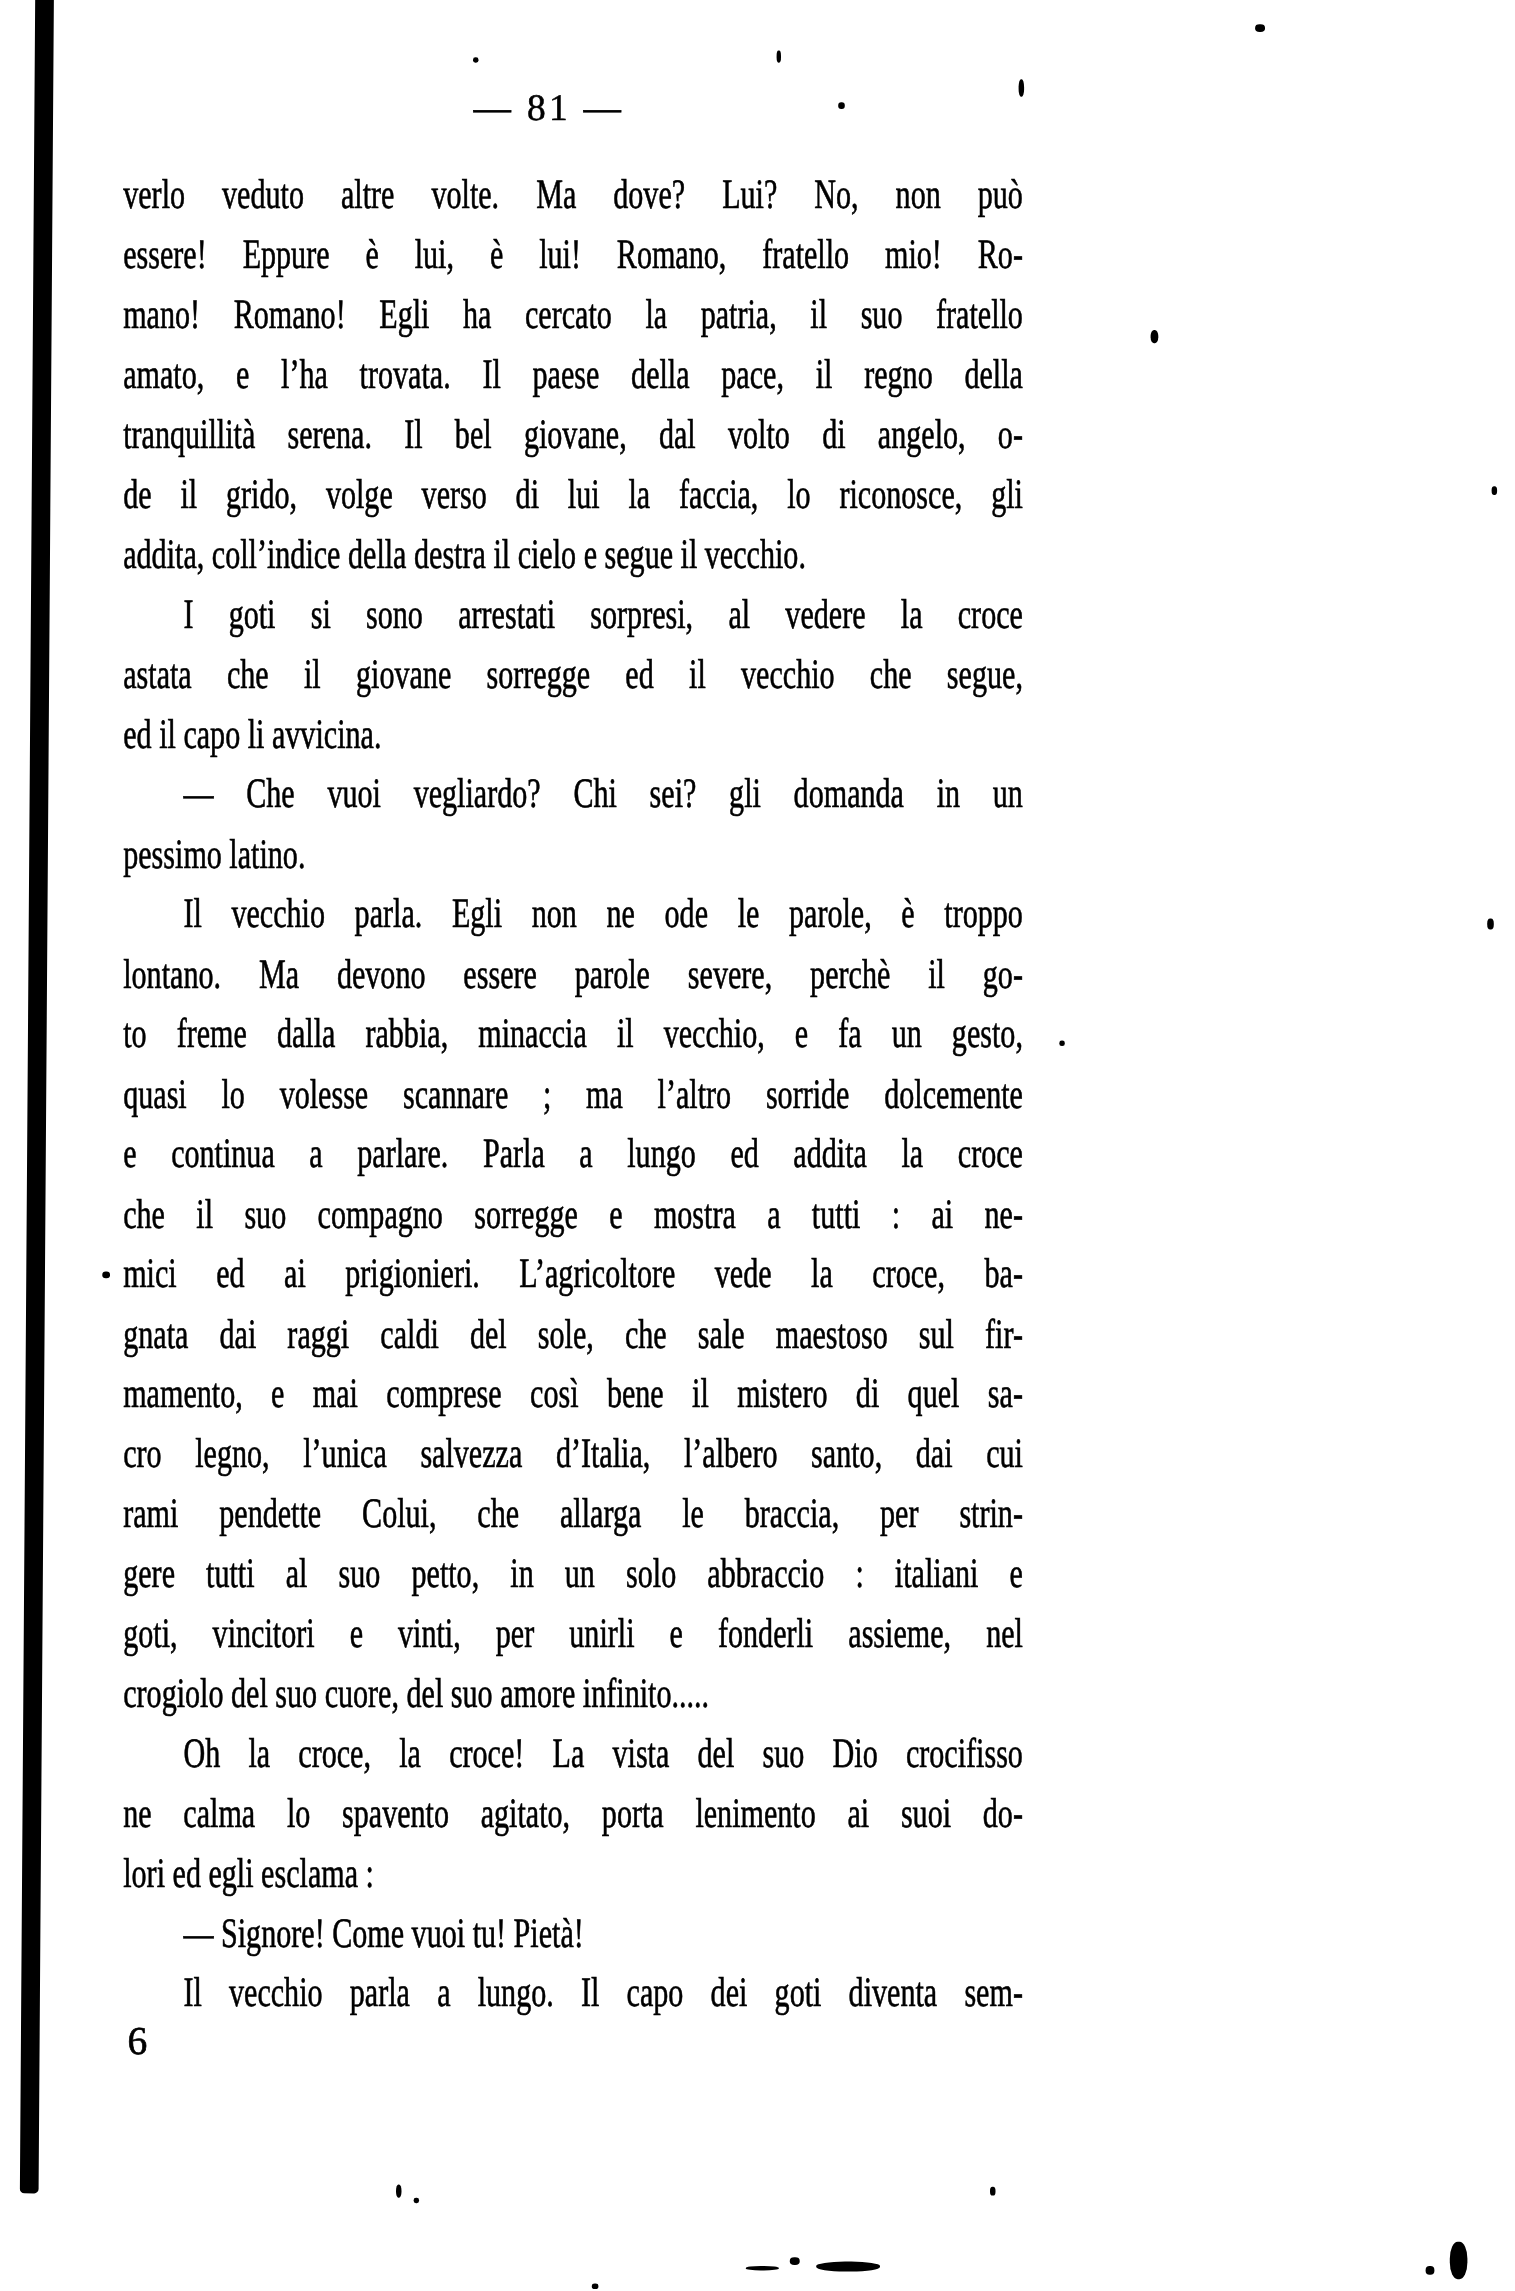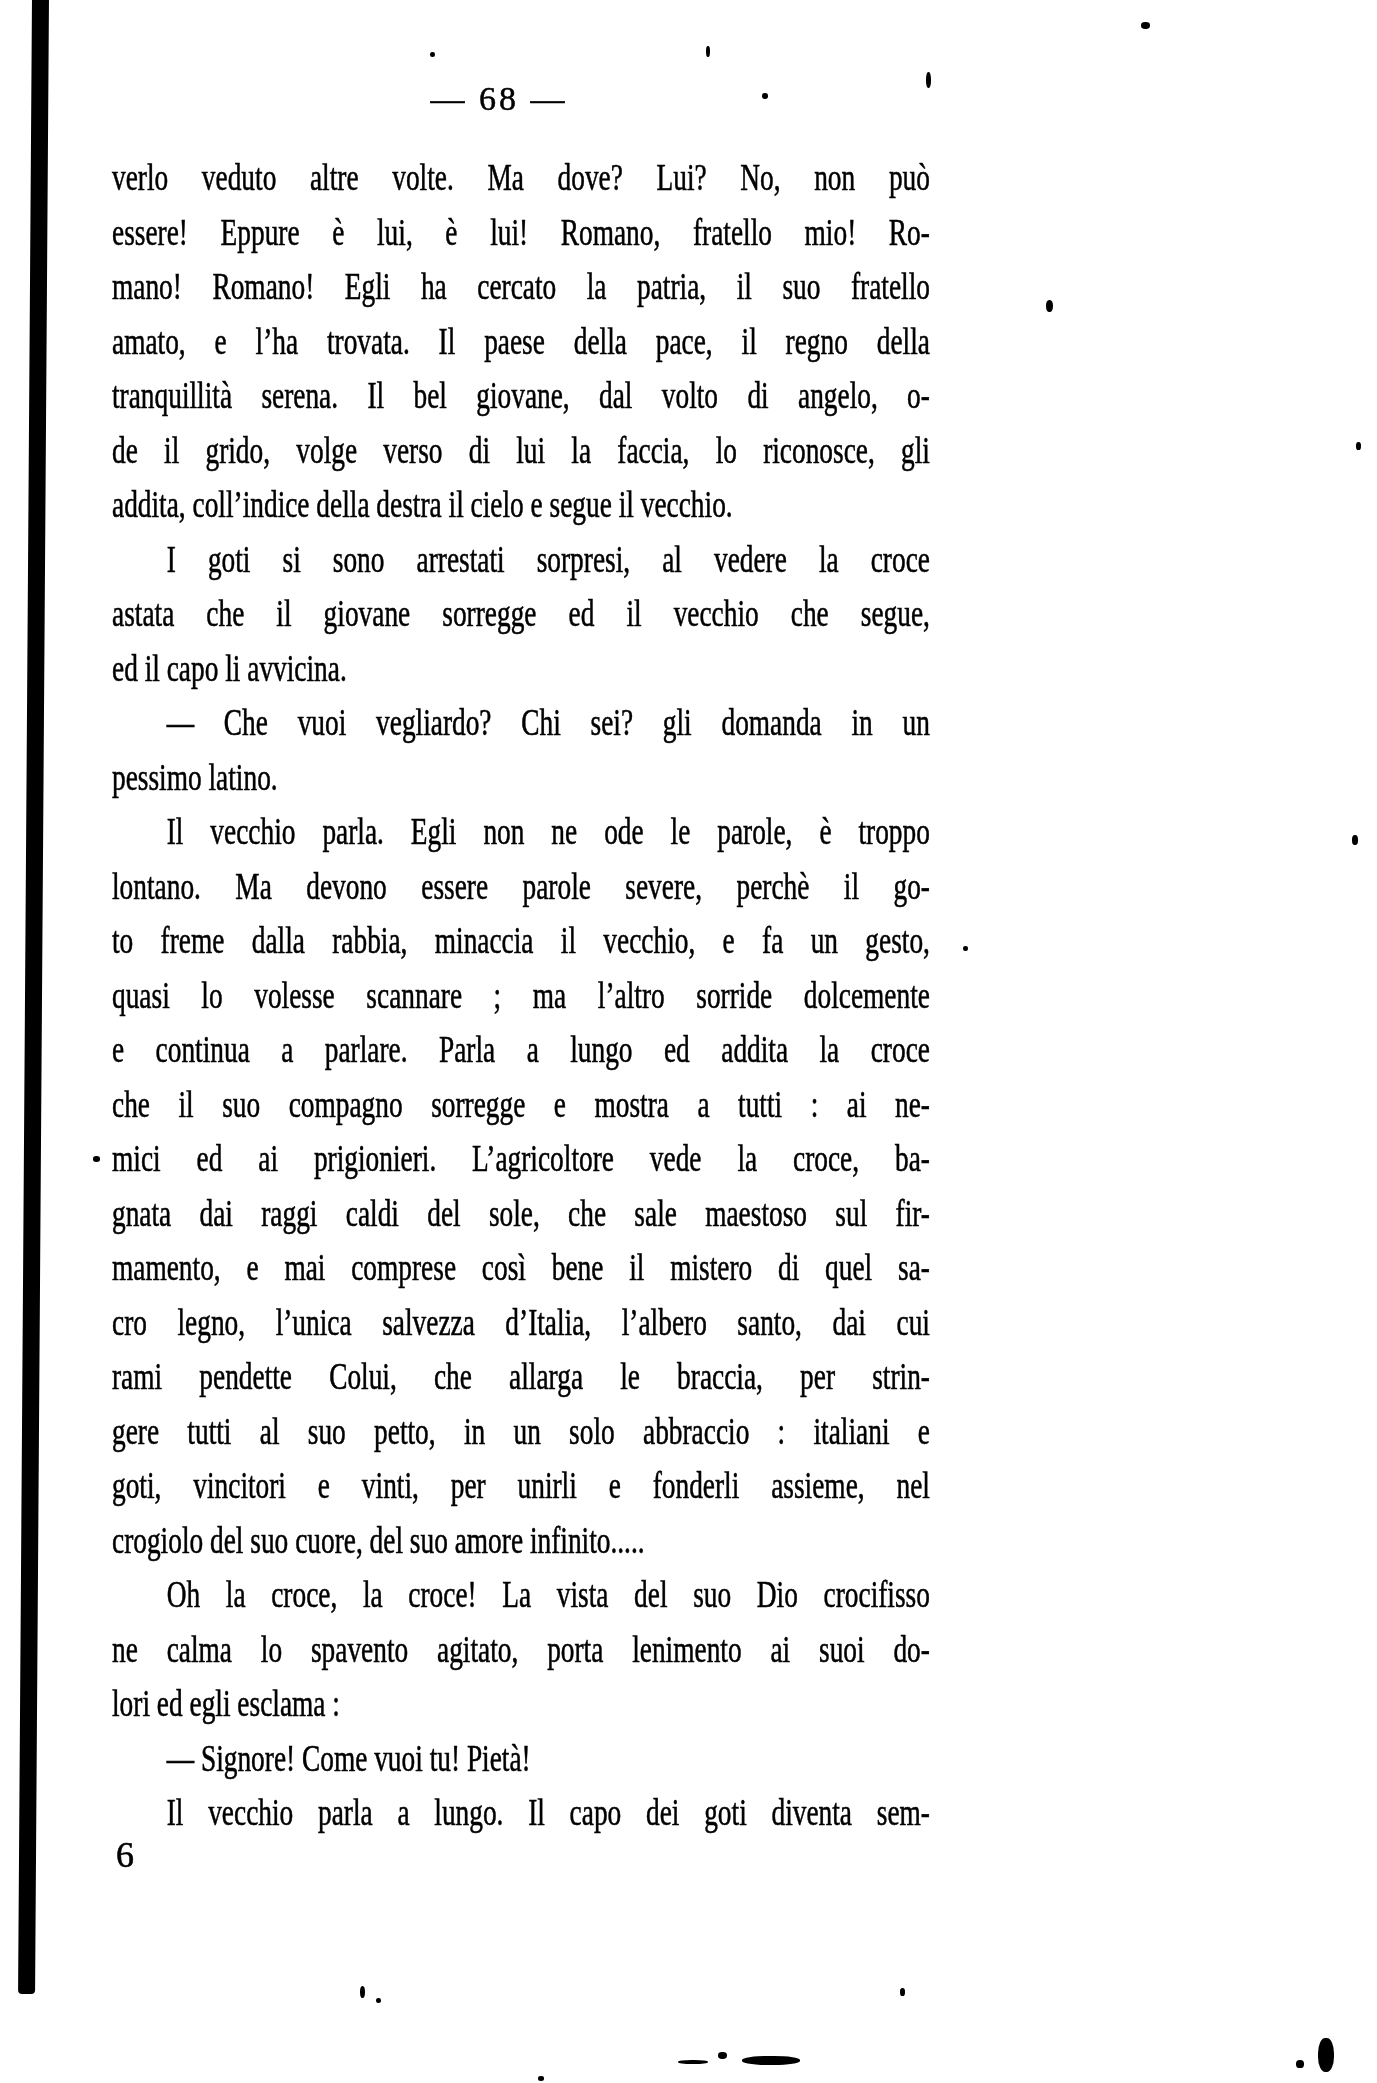--- a/index.html
+++ b/index.html
@@ -69,21 +69,21 @@
     position: absolute;
     background: #000;
     border-radius: 45%;
   }
 </style>
 </head>
 <body>
 
 <div class="gutter-bar"></div>
 
-<div class="page-header">— 68 —</div>
+<div class="page-header">— 81 —</div>
 
 <div id="text-block">
     <div class="line">verlo veduto altre volte. Ma dove? Lui? No, non può</div>
     <div class="line">essere! Eppure è lui, è lui! Romano, fratello mio! Ro-</div>
     <div class="line">mano! Romano! Egli ha cercato la patria, il suo fratello</div>
     <div class="line">amato, e l’ha trovata. Il paese della pace, il regno della</div>
     <div class="line">tranquillità serena. Il bel giovane, dal volto di angelo, o-</div>
     <div class="line">de il grido, volge verso di lui la faccia, lo riconosce, gli</div>
     <div class="line pend">addita, coll’indice della destra il cielo e segue il vecchio.</div>
     <div class="line ind">I goti si sono arrestati sorpresi, al vedere la croce</div>

